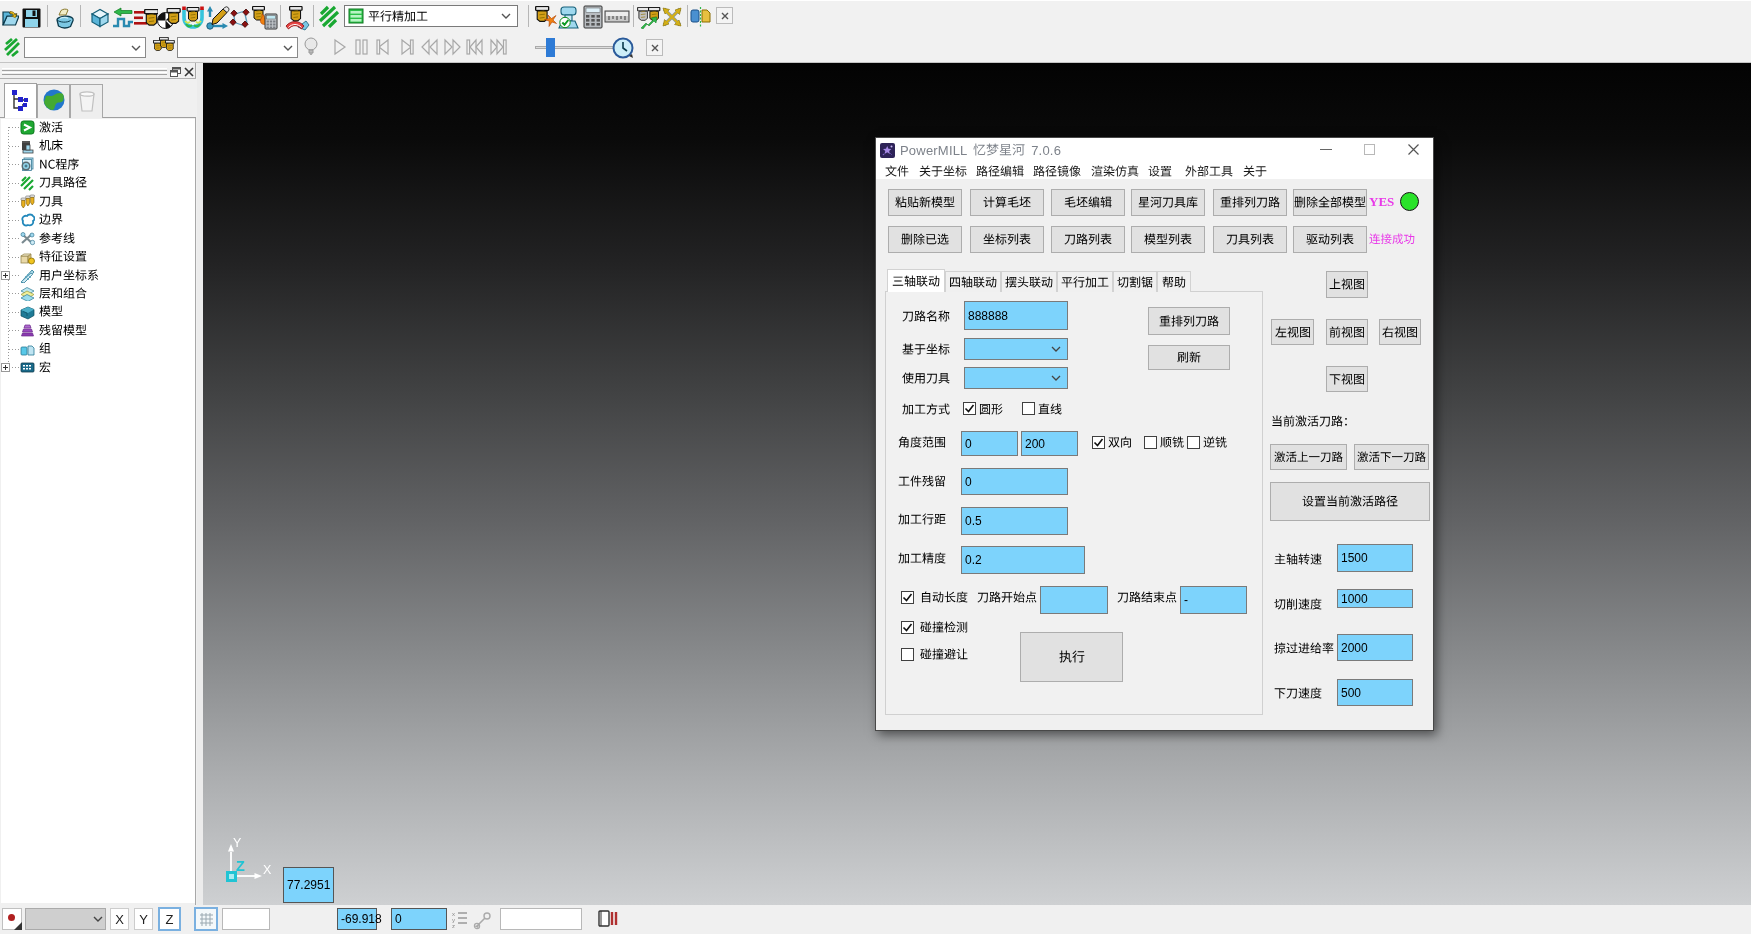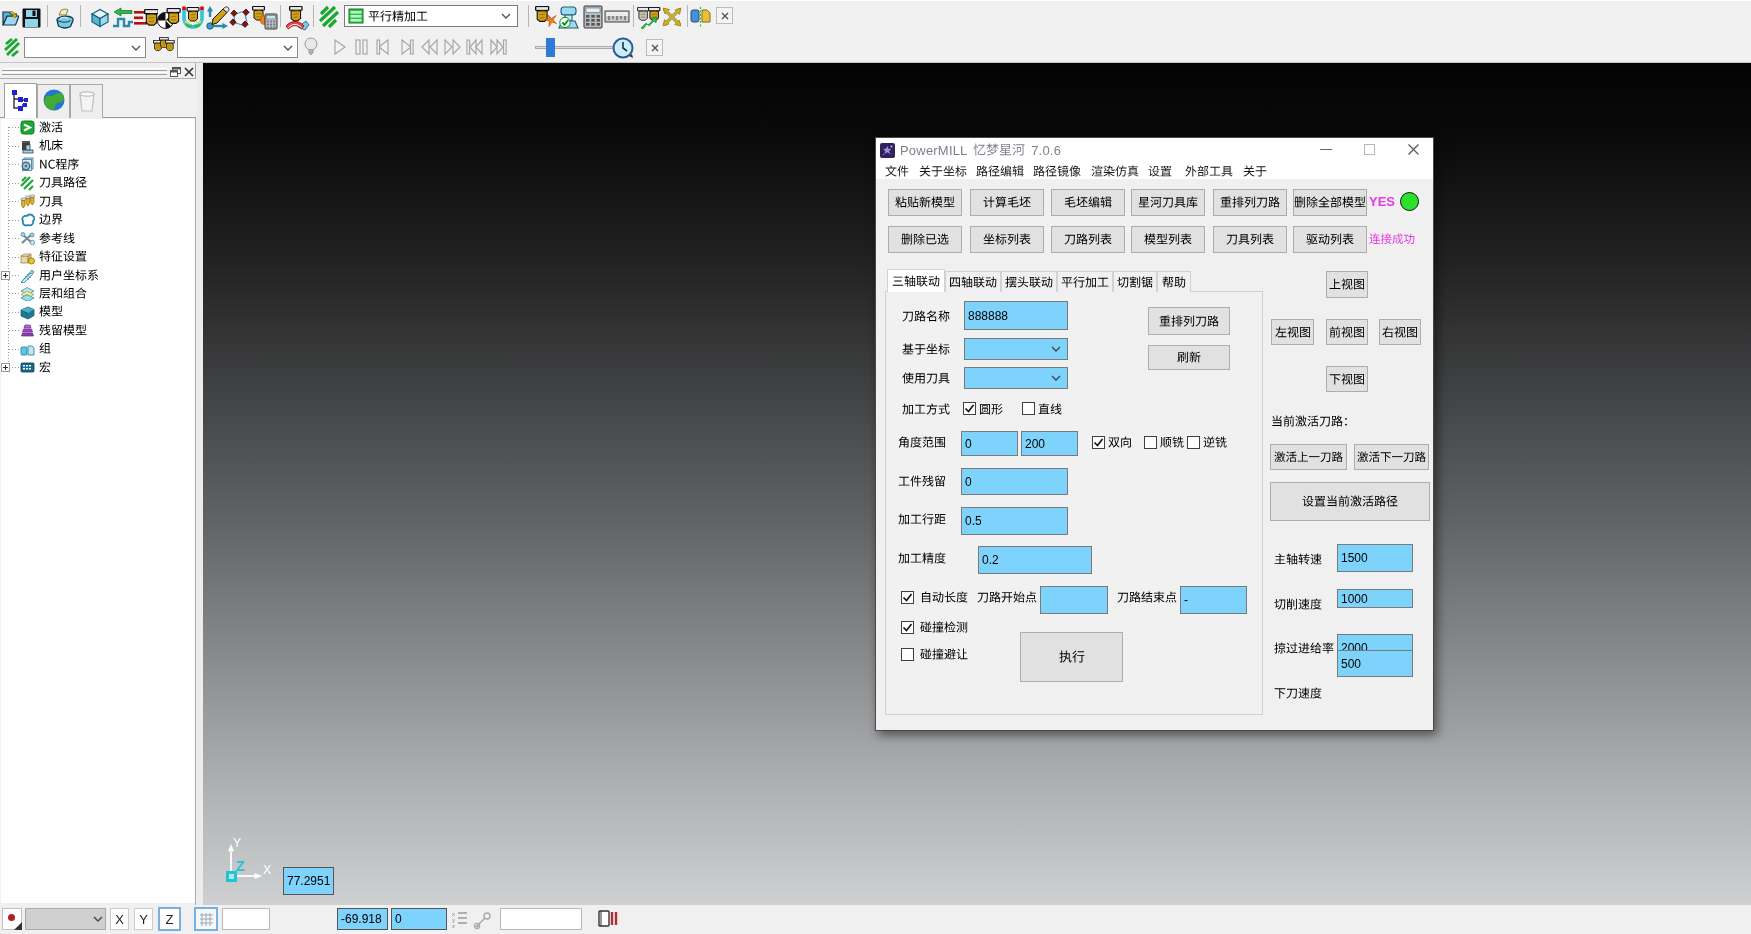--- a/index.html
+++ b/index.html
@@ -741,22 +741,22 @@
     </svg>
     <div class="abs" style="left:110px;top:908px;width:19px;height:22px;background:#fff;border:1px solid #ccc;display:flex;align-items:center;justify-content:center;font-size:13px;color:#222">X</div>
     <div class="abs" style="left:134px;top:908px;width:19px;height:22px;background:#fff;border:1px solid #ccc;display:flex;align-items:center;justify-content:center;font-size:13px;color:#222">Y</div>
     <div class="abs" style="left:158px;top:907px;width:23px;height:24px;background:#fff;border:2px solid #7ab0e0;display:flex;align-items:center;justify-content:center;font-size:13px;color:#222">Z</div>
     <div class="abs" style="left:194px;top:907px;width:24px;height:24px;background:#f4f8fa;border:2px solid #7ab0e0;display:flex;align-items:center;justify-content:center">
       <svg width="15" height="15" viewBox="0 0 15 15">
         <path d="M3 1v13M7 1v13M11 1v13M1 3h13M1 7h13M1 11h13" stroke="#9aa8b0" stroke-width="1"></path>
       </svg>
     </div>
     <div class="abs" style="left:222px;top:908px;width:48px;height:22px;background:#fff;border:1px solid #b8b8b8"></div>
-    <div class="tbx" style="left:283px;top:867px;width:51px;height:28px;border-color:#555">77.2951</div>
-    <div class="tbx" style="left:337px;top:908px;width:51px;height:22px;border-color:#555">-69.918</div>
+    <div class="tbx" style="left:283px;top:867px;width:51px;height:36px;border-color:#555">77.2951</div>
+    <div class="tbx" style="left:337px;top:908px;width:40px;height:22px;border-color:#555">-69.918</div>
     <div class="tbx" style="left:391px;top:908px;width:56px;height:22px;border-color:#555">0</div>
     <svg class="abs" style="left:452px;top:910px" width="16" height="18" viewBox="0 0 16 18">
       <g fill="#888" font-size="6" font-family="Liberation Sans">
         <text x="0" y="6">x</text>
         <text x="0" y="12">y</text>
         <text x="0" y="18">z</text>
       </g>
       <path d="M6 3h9M6 8h9M6 13h9" stroke="#999" stroke-width="1.4"></path>
     </svg>
     <svg class="abs" style="left:473px;top:910px" width="22" height="20" viewBox="0 0 22 20">
@@ -969,21 +969,21 @@
       <div class="btn" style="left:417px;top:88px;width:74px;height:27px">
         <svg width="48.0" height="13" viewBox="0 0 48.0 13">
           <g transform="translate(0,10.56) scale(0.012,-0.012)" fill="#000">
             <use href="#g9a71" x="0"></use>
             <use href="#g52a8" x="1000"></use>
             <use href="#g5217" x="2000"></use>
             <use href="#g8868" x="3000"></use>
           </g>
         </svg>
       </div>
-      <div class="abs" style="left:493px;top:56px;font-size:13px;font-weight:bold;color:#e838e8;font-family:Liberation Sans, sans-serif">YES</div>
+      <div class="abs" style="left:493px;top:56px;font-size:13px;font-weight:bold;color:#e838e8;font-family:Liberation Serif, serif">YES</div>
       <div class="abs" style="left:524px;top:54px;width:19px;height:19px;border-radius:50%;background:#2ae22a;border:1.5px solid #151515"></div>
       <svg width="46.0" height="12" style="position:absolute;left:493px;top:95px" viewBox="0 0 46.0 12">
         <g transform="translate(0,10.12) scale(0.0115,-0.0115)" fill="#e838e8">
           <use href="#g8fde" x="0"></use>
           <use href="#g63a5" x="1000"></use>
           <use href="#g6210" x="2000"></use>
           <use href="#g529f" x="3000"></use>
         </g>
       </svg>
       <div class="abs" style="left:9px;top:153px;width:378px;height:424px;background:#f1f1f1;border:1px solid #d0d0d0"></div>
@@ -1174,21 +1174,21 @@
       </svg>
       <div class="tbx" style="left:85px;top:369px;width:107px;height:28px">0.5</div>
       <svg width="48.0" height="13" style="position:absolute;left:22px;top:414px" viewBox="0 0 48.0 13">
         <g transform="translate(0,10.56) scale(0.012,-0.012)" fill="#000">
           <use href="#g52a0" x="0"></use>
           <use href="#g5de5" x="1000"></use>
           <use href="#g7cbe" x="2000"></use>
           <use href="#g5ea6" x="3000"></use>
         </g>
       </svg>
-      <div class="tbx" style="left:102px;top:408px;width:114px;height:28px">0.2</div>
+      <div class="tbx" style="left:85px;top:408px;width:124px;height:28px">0.2</div>
       <svg class="abs" style="left:25px;top:453px" width="13" height="13" viewBox="0 0 13 13">
         <rect x="0.5" y="0.5" width="12" height="12" fill="#fff" stroke="#404040"></rect>
         <path d="M2.5 6.5l3 3 5-6.5" stroke="#111" stroke-width="1.6" fill="none"></path>
       </svg>
       <svg width="48.0" height="13" style="position:absolute;left:44px;top:453px" viewBox="0 0 48.0 13">
         <g transform="translate(0,10.56) scale(0.012,-0.012)" fill="#000">
           <use href="#g81ea" x="0"></use>
           <use href="#g52a8" x="1000"></use>
           <use href="#g957f" x="2000"></use>
           <use href="#g5ea6" x="3000"></use>
@@ -1366,14 +1366,14 @@
       </svg>
       <div class="tbx" style="left:461px;top:496px;width:76px;height:27px">2000</div>
       <svg width="48.0" height="13" style="position:absolute;left:398px;top:549px" viewBox="0 0 48.0 13">
         <g transform="translate(0,10.56) scale(0.012,-0.012)" fill="#000">
           <use href="#g4e0b" x="0"></use>
           <use href="#g5200" x="1000"></use>
           <use href="#g901f" x="2000"></use>
           <use href="#g5ea6" x="3000"></use>
         </g>
       </svg>
-      <div class="tbx" style="left:461px;top:512px;width:76px;height:27px">500</div>
+      <div class="tbx" style="left:461px;top:541px;width:76px;height:27px">500</div>
     </div>
   </div>
 </body></html>

